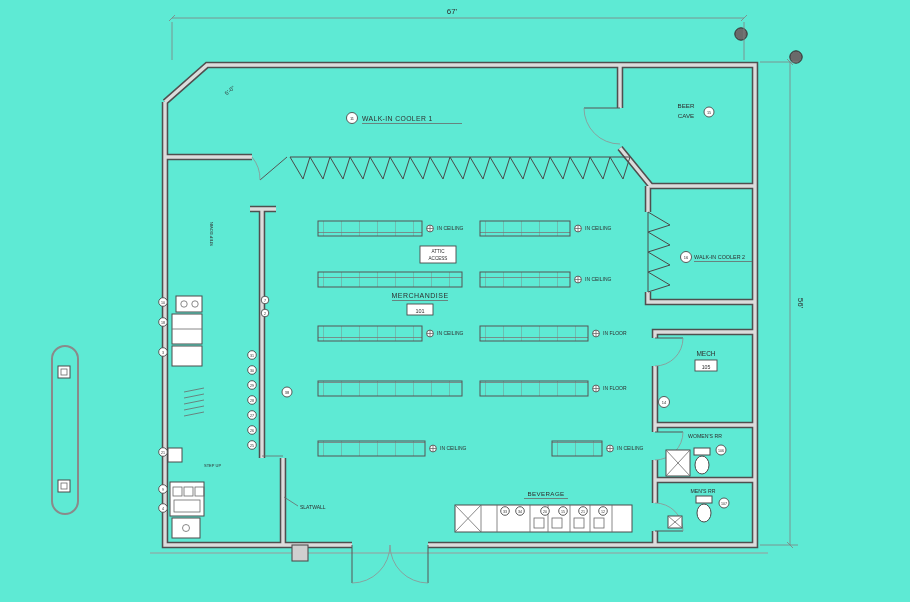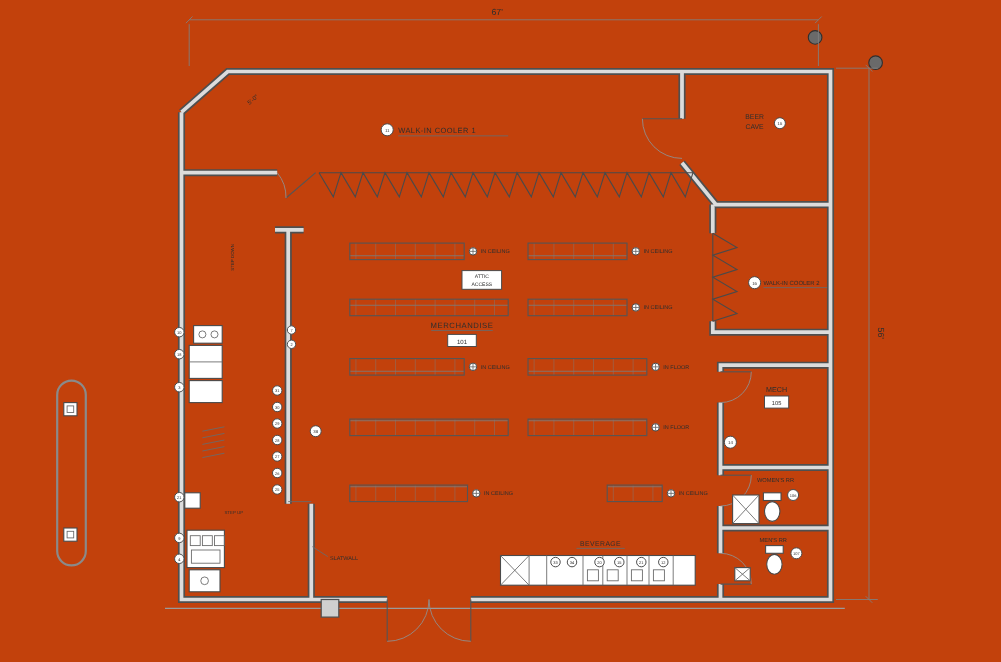--- a/index.html
+++ b/index.html
@@ -1,16 +1,16 @@
 <!DOCTYPE html>
 <html><head>
 <meta charset="utf-8">
 <style>
   html,body{margin:0;padding:0;background:#fff;}
-  .page{position:relative;width:910px;height:602px;background:#c2410c;overflow:hidden;}
+  .page{position:relative;width:910px;height:602px;background:#5eead4;overflow:hidden;}
   svg{display:block;}
   text{font-family:"Liberation Sans", sans-serif;fill:#2e2e2e;}
   .wall-o{stroke:#4f4f4f;stroke-width:6.5;fill:none;stroke-linejoin:miter;}
   .wall-i{stroke:#dcdcdc;stroke-width:3.4;fill:none;stroke-linejoin:miter;}
   .thin{stroke:#4a4a4a;stroke-width:1;fill:none;}
   .xthin{stroke:#6a6a6a;stroke-width:.8;fill:none;}
   .door{stroke:#555;stroke-width:1;fill:none;}
   .arc{stroke:#909090;stroke-width:.8;fill:none;}
   .dim{stroke:#808080;stroke-width:.8;fill:none;}
   .eq{stroke:#4a4a4a;stroke-width:1;fill:#fff;}

